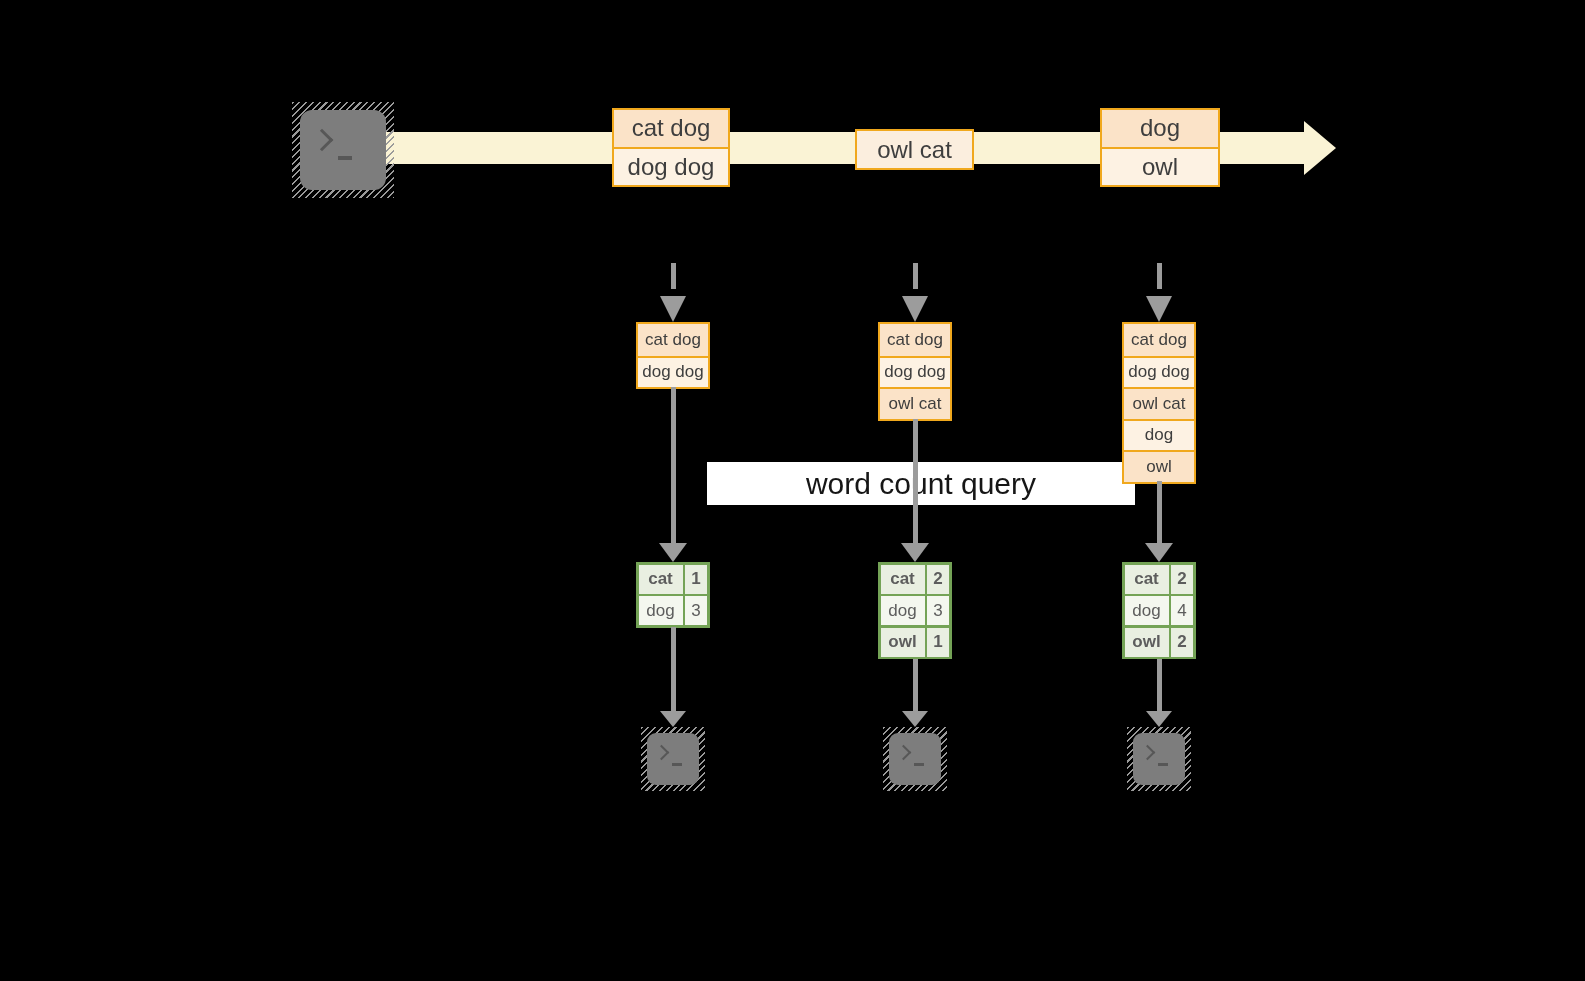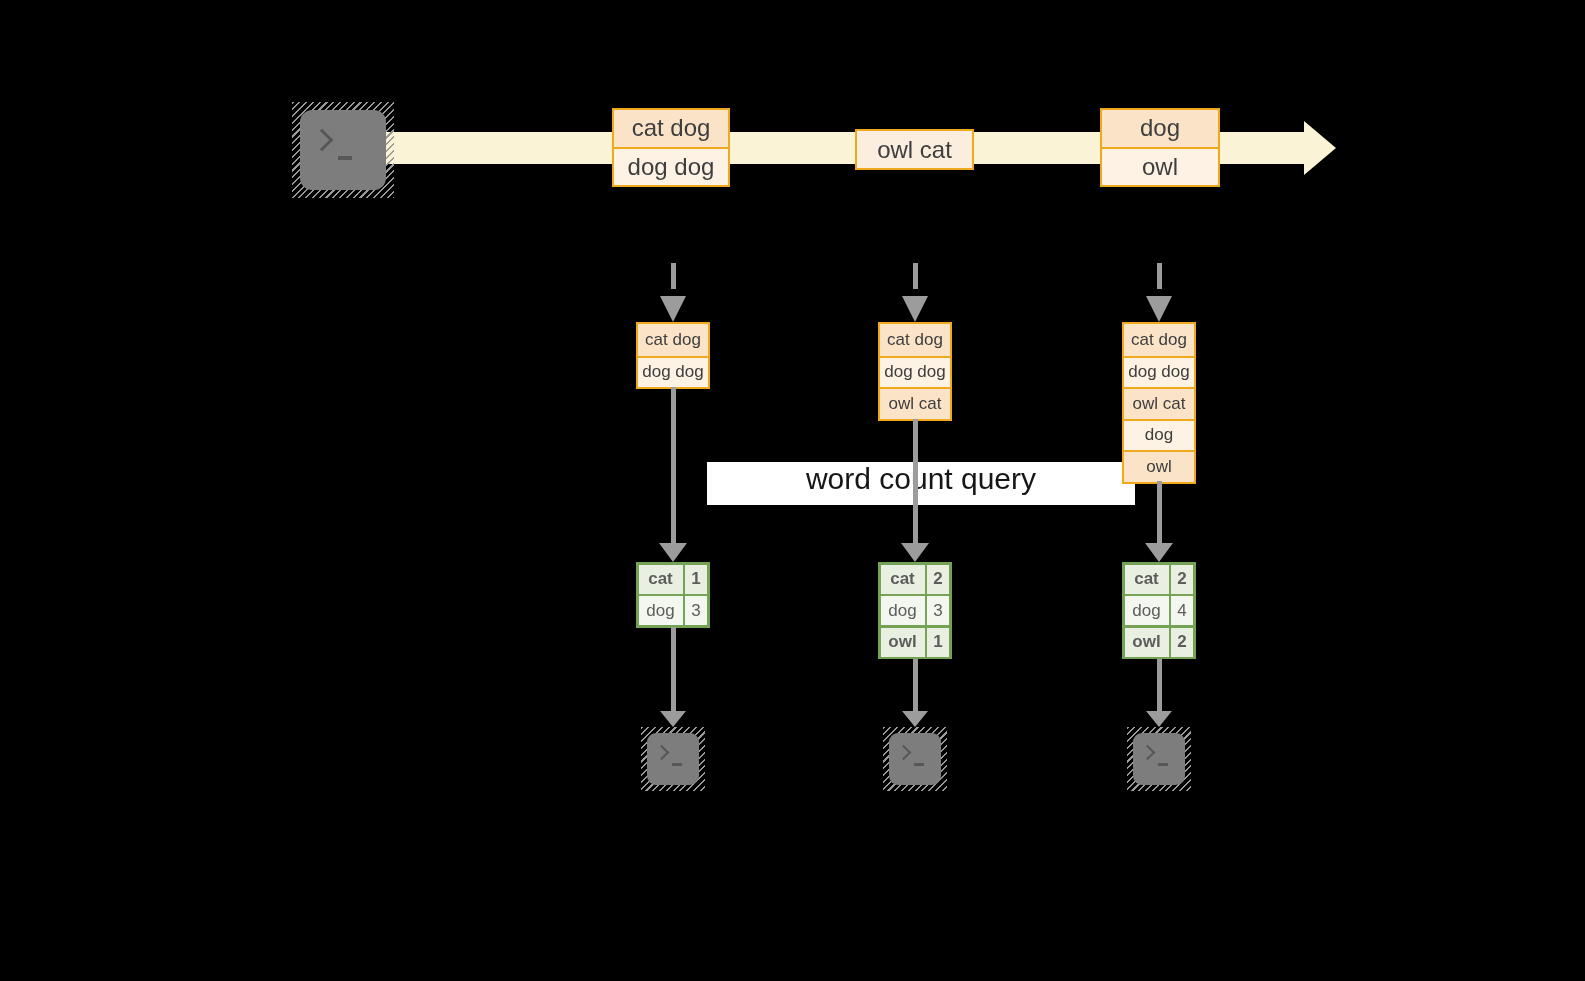--- a/index.html
+++ b/index.html
@@ -47,21 +47,21 @@
   
   .vline{width:5px;background:var(--gray);z-index:3;}
   .tri-down{width:0;height:0;z-index:3;border-left:14px solid transparent;border-right:14px solid transparent;
     border-top:19px solid var(--gray);}
   .tri-dash{width:0;height:0;z-index:3;border-left:13px solid transparent;border-right:13px solid transparent;
     border-top:26px solid var(--gray);}
   .tri-sm{width:0;height:0;z-index:3;border-left:13px solid transparent;border-right:13px solid transparent;
     border-top:16px solid var(--gray);}
 
   
-  .band{background:#fff;z-index:1;display:flex;align-items:flex-start;justify-content:center;
+  .band{background:#fff;z-index:1;display:flex;align-items:center;justify-content:center;
     font-size:30px;color:#161616;}
 
   
   .terminal{z-index:2;background:repeating-linear-gradient(135deg,#9a9a9a 0 1.5px,transparent 1.5px 4.8px);}
   .tbody{position:absolute;background:var(--termgray);border-radius:12px;}
   .chev{position:absolute;border-style:solid;border-color:var(--glyph);transform:rotate(45deg);}
   .uscore{position:absolute;background:var(--glyph);}
 </style>
 </head>
 <body>

